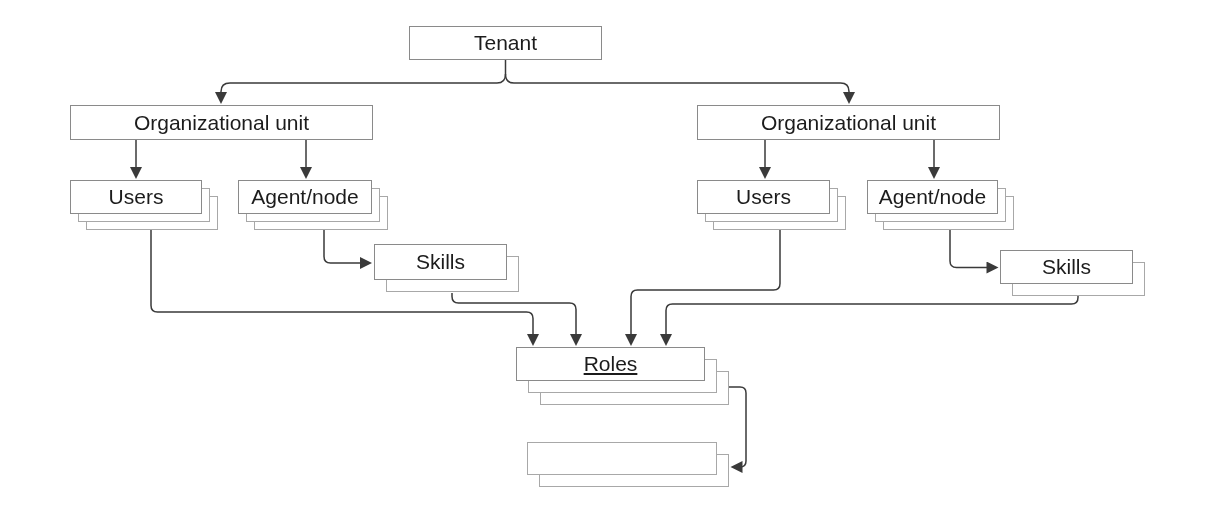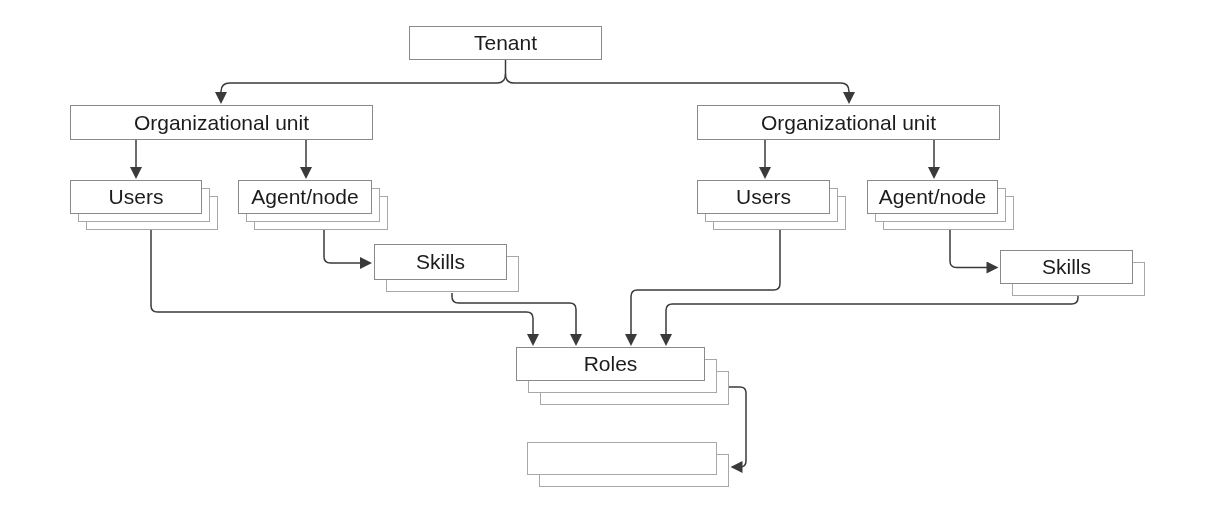--- a/index.html
+++ b/index.html
@@ -91,18 +91,18 @@
 
   <div class="shadow" style="left:883px; top:196px; width:131px; height:34px;"></div>
   <div class="shadow" style="left:875px; top:188px; width:131px; height:34px;"></div>
   <div class="box" style="left:867px; top:180px; width:131px; height:34px;">Agent/node</div>
 
   <div class="shadow" style="left:1012px; top:262px; width:133px; height:34px;"></div>
   <div class="box" style="left:1000px; top:250px; width:133px; height:34px;">Skills</div>
 
   <div class="shadow" style="left:540px; top:371px; width:189px; height:34px;"></div>
   <div class="shadow" style="left:528px; top:359px; width:189px; height:34px;"></div>
-  <div class="box" style="left:516px; top:347px; width:189px; height:34px;">Roles</div>
+  <div class="box" style="left:516px; top:347px; width:189px; height:34px;text-decoration:underline;">Roles</div>
 
   <div class="shadow" style="left:539px; top:454px; width:190px; height:33px;"></div>
   <div class="shadow" style="left:527px; top:442px; width:190px; height:33px;"></div>
 
 </div>
 
 </body></html>

